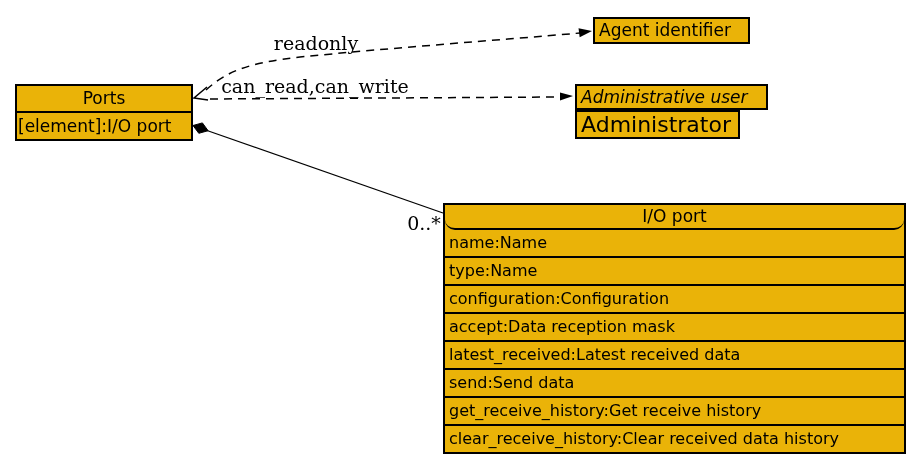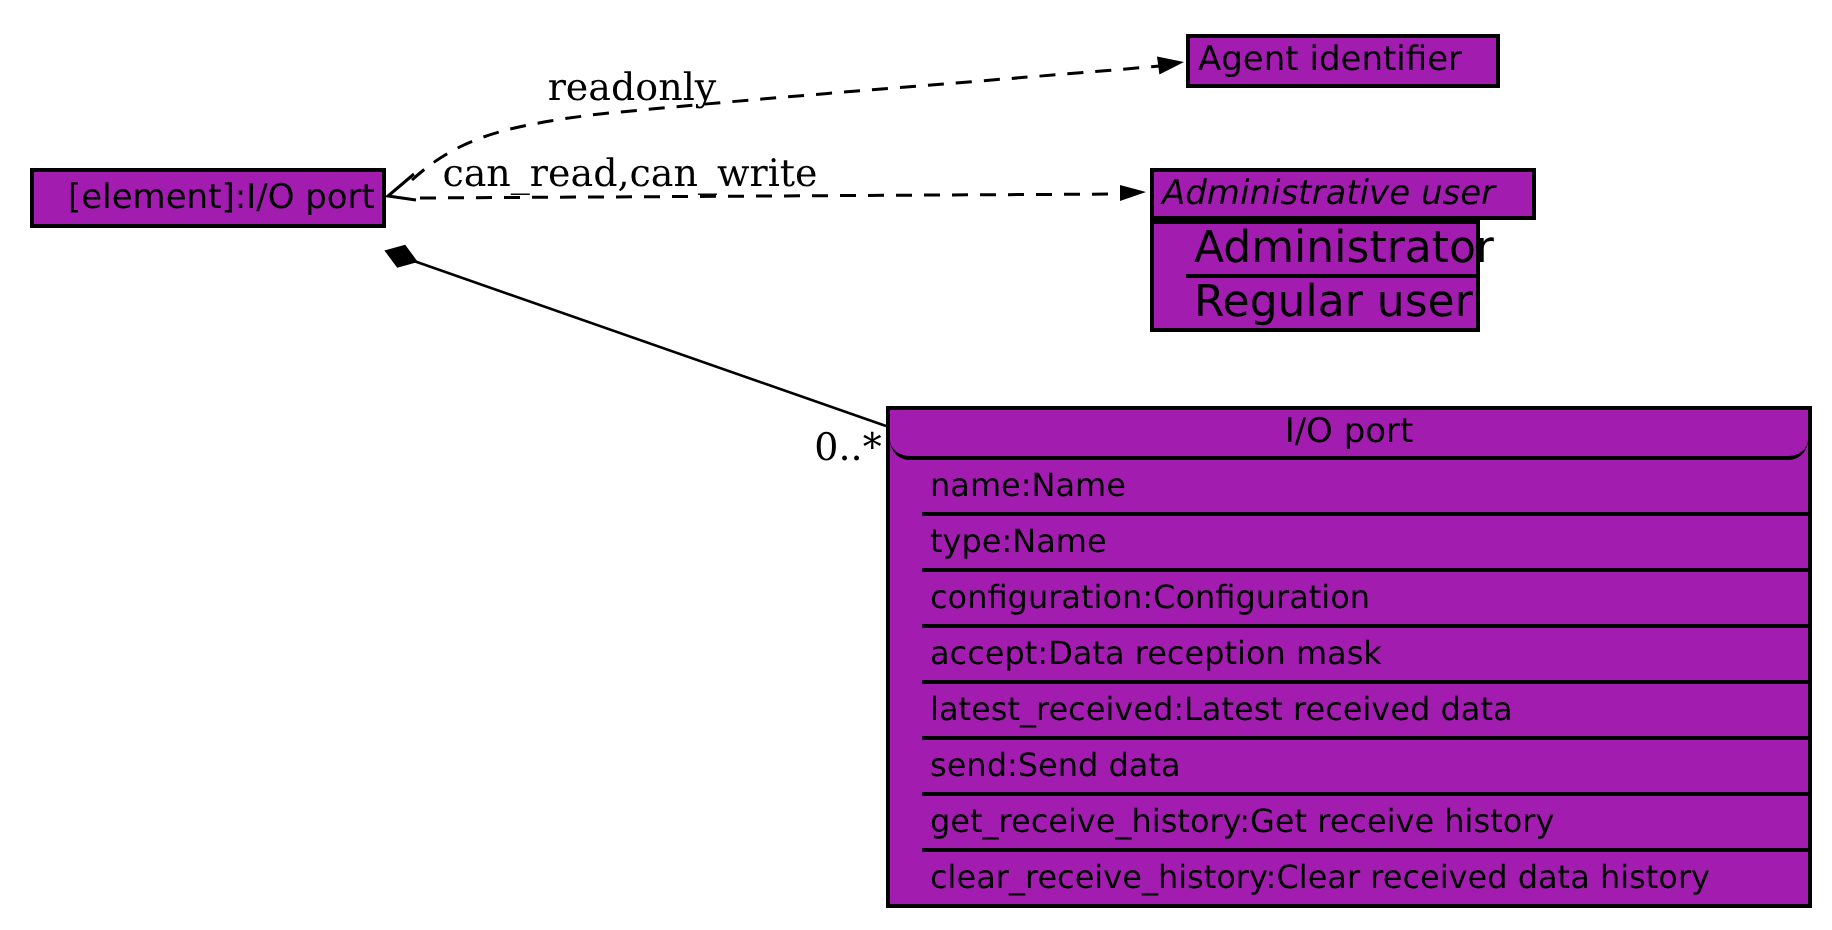--- a/index.html
+++ b/index.html
@@ -14,34 +14,33 @@
   }
   #edge-layer{position:absolute;left:0;top:0;width:916px;height:465px;}
   .edge-label{
     font-family:"DejaVu Serif","Liberation Serif",serif;
     font-size:19px;
     fill:#000;
   }
   .uml-box{
     position:absolute;
     border:2px solid #000;
-    background:#a21caf;
+    background:#eab308;
     box-sizing:border-box;
     white-space:nowrap;
   }
   .uml-title{
     text-align:center;
     font-size:17px;
   }
   .uml-title.with-rule{border-bottom:2px solid #000;}
   .uml-attr{
     text-align:left;
     padding:0 3px;
     border-bottom:2px solid #000;
-    margin-left:16px;
   }
   .uml-attr:last-child{border-bottom:none;}
   
   #ports-box{left:15px;top:84px;width:178px;}
   #ports-box .uml-title{height:25px;line-height:25px;}
   #ports-box .uml-attr{height:26px;line-height:26px;font-size:17px;padding:0 1px;}
   
   #agent-box{left:593px;top:17px;width:157px;}
   #agent-box .uml-title{height:23px;line-height:23px;text-align:left;padding:0 4px;}
   
@@ -71,34 +70,34 @@
 
     <polygon points="193,125.5 198.8,133.3 208.1,130.7 202.4,122.9" fill="#000" stroke="#000"></polygon>
     <line x1="207" y1="130.5" x2="443" y2="213" stroke="#000" stroke-width="1.3"></line>
 
     <text class="edge-label" x="316" y="50" text-anchor="middle">readonly</text>
     <text class="edge-label" x="315" y="93" text-anchor="middle">can_read,can_write</text>
     <text class="edge-label" x="424" y="230" text-anchor="middle">0..*</text>
   </svg>
 
   <div class="uml-box" id="ports-box">
+    <div class="uml-title with-rule">Ports</div>
     <div class="uml-attr">[element]:I/O port</div>
   </div>
 
   <div class="uml-box" id="agent-box">
     <div class="uml-title">Agent identifier</div>
   </div>
 
   <div class="uml-box" id="admin-header">
     <div class="uml-title">Administrative user</div>
   </div>
 
   <div class="uml-box" id="admin-rows">
     <div class="uml-attr">Administrator</div>
-    <div class="uml-attr">Regular user</div>
   </div>
 
   <div class="uml-box" id="io-box">
     <div class="uml-title with-rule">I/O port</div>
     <div class="uml-attr">name:Name</div>
     <div class="uml-attr">type:Name</div>
     <div class="uml-attr">configuration:Configuration</div>
     <div class="uml-attr">accept:Data reception mask</div>
     <div class="uml-attr">latest_received:Latest received data</div>
     <div class="uml-attr">send:Send data</div>

